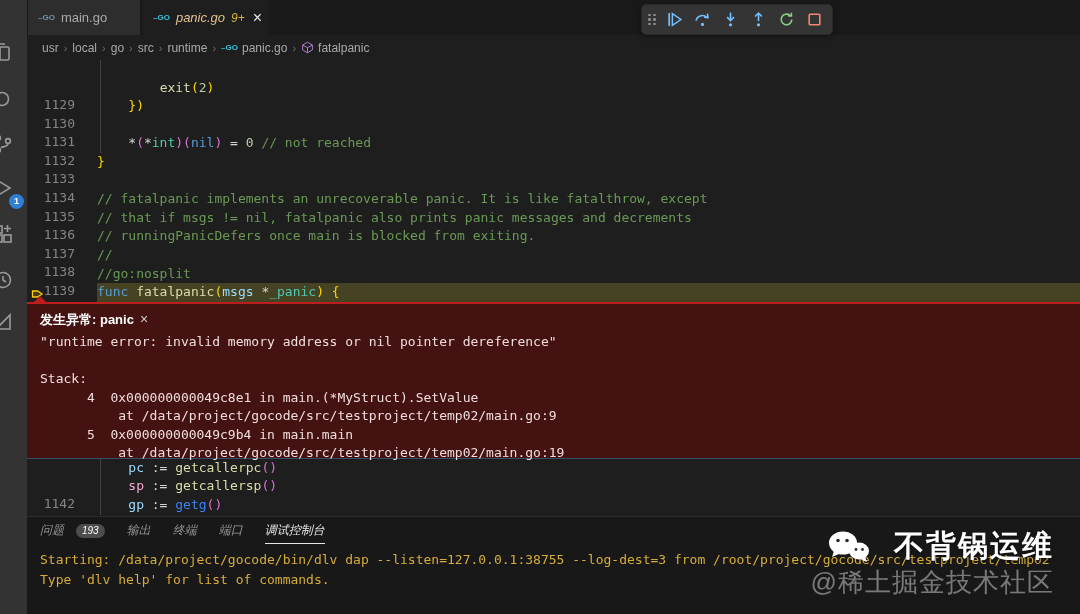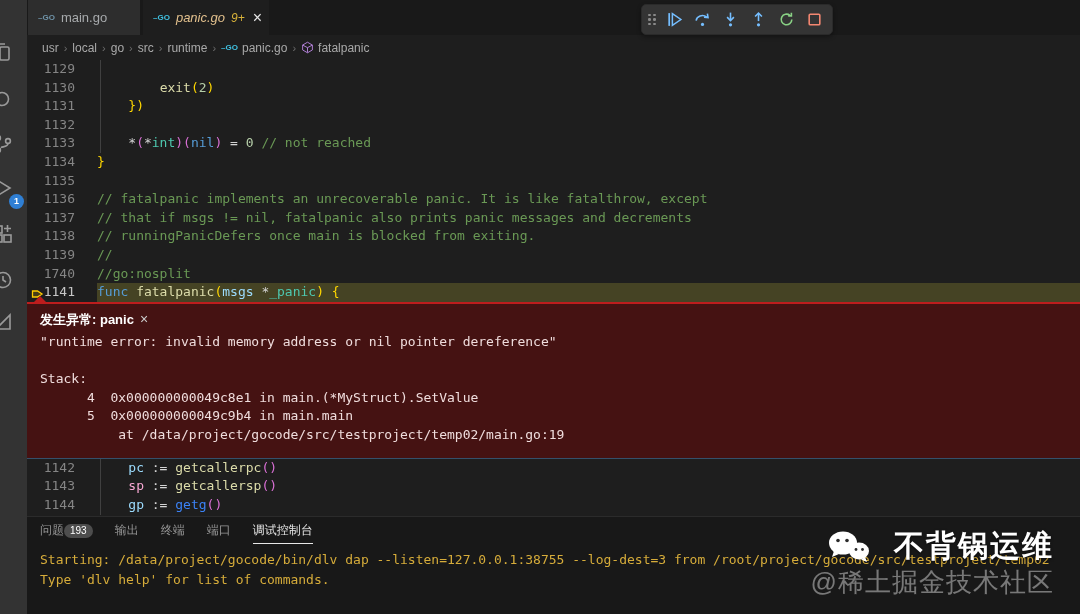--- a/index.html
+++ b/index.html
@@ -36,40 +36,40 @@
   
   .crumbbar { position:absolute; left:27px; top:35px; width:1053px; height:25px; background:#1e1e1e;
               display:flex; align-items:center; padding-left:15px; font-size:12px; color:#a9a9a9; gap:3px; }
   .crumbsep { color:#6e6e6e; font-size:11px; padding:0 2px; }
   .crumbitem { cursor:pointer; display:flex; align-items:center; gap:4px; }
   .cubeicon svg { width:13px; height:13px; display:block; }
 
   
   .editor { position:absolute; left:27px; top:60px; width:1053px; height:456px; background:#1e1e1e; overflow:hidden; }
   .row { position:relative; height:18.6px; line-height:18.6px; white-space:pre; }
-  .row .ln { position:absolute; left:0; width:48px; text-align:right; color:#858585; font-size:13px; cursor:pointer; }
+  .row .ln { position:absolute; left:0; width:48px; text-align:right; color:#858585; font-size:13px; cursor:pointer;margin-top:36px; }
   .row .lc { position:absolute; left:70px; right:0; font-size:13px; color:#d4d4d4; cursor:text; }
   .row.hl .lc { background:rgba(227,216,60,0.20); }
   .row.hl .ln { color:#c6c6c6; }
   .guide { position:absolute; left:73px; top:0; bottom:0; width:0; border-left:1px solid #404040; }
   .framearrow { position:absolute; left:4px; top:3px; }
 
   
   .excw { position:relative; width:100%; height:157px; background:#451212; border-top:2px solid #bd1d1d;
           border-bottom:1px solid #35506b; padding:7px 0 0 13px; }
   .excw .arrow { position:absolute; left:7px; top:-8px; width:0; height:0;
                  border-left:6px solid transparent; border-right:6px solid transparent; border-bottom:6px solid #bd1d1d; }
   .exctitle { font-size:13px; font-weight:bold; color:#ffffff; margin-bottom:4px; }
   .excclose { font-weight:normal; color:#cccccc; font-size:14px; margin-left:6px; cursor:pointer; }
   .excline { font-size:13px; line-height:18.6px; color:#f0dddd; white-space:pre; }
 
   
   .panel { position:absolute; left:27px; top:516px; width:1053px; height:98px; background:#181818; border-top:1px solid #2b2b2b; }
   .ptabs { display:flex; align-items:center; height:27px; padding-left:13px; gap:22px; }
-  .ptab { font-size:12px; color:#969696; display:flex; align-items:center; gap:0; height:27px; cursor:pointer; }
+  .ptab { font-size:12px; color:#969696; display:flex; align-items:center; gap:12px; height:27px; cursor:pointer;font-style:italic; }
   .ptab.active { color:#e7e7e7; border-bottom:1px solid #e7e7e7; }
   .pbadge { background:#4d4d4d; color:#ffffff; font-size:10px; border-radius:9px; padding:1px 6px; line-height:12px; }
   .console { padding:6px 0 0 13px; }
   .cline { font-size:13px; line-height:19.5px; color:#d6ac3a; white-space:pre; }
 
   
   .wm { position:absolute; right:26px; bottom:14px; text-align:right; z-index:30; pointer-events:none; }
   .wmrow { display:flex; align-items:center; justify-content:flex-end; gap:24px; }
   .wmtitle { font-size:30px; font-weight:bold; color:#ffffff; text-shadow:0 1px 3px rgba(0,0,0,.6); letter-spacing:2px; }
   .wmsub { font-size:26px; color:rgba(255,255,255,0.42); letter-spacing:1px; margin-top:-2px; }
@@ -237,20 +237,21 @@
   <div class="excw">
     <div class="arrow"></div>
     <div class="exctitle" style="font-family:&quot;Liberation Sans&quot;,&quot;DejaVu Sans&quot;,sans-serif">
       <span>发生异常: panic</span><span class="excclose">×</span>
     </div>
     <div id="exc-lines">
         <div class="excline mono">"runtime error: invalid memory address or nil pointer dereference"</div>
         <div class="excline mono"> </div>
         <div class="excline mono">Stack:</div>
         <div class="excline mono">      4  0x000000000049c8e1 in main.(*MyStruct).SetValue</div>
+        <div class="excline mono">          at /data/project/gocode/src/testproject/temp02/main.go:9</div>
         <div class="excline mono">      5  0x000000000049c9b4 in main.main</div>
         <div class="excline mono">          at /data/project/gocode/src/testproject/temp02/main.go:19</div>
       </div>
   </div>
 
   <div id="lines-bottom">
       <div class="row"><span class="ln">1142</span><span class="guide"></span><span class="lc"><span style="color: rgb(212, 212, 212);">    </span><span style="color: rgb(156, 220, 254);">pc</span><span style="color: rgb(212, 212, 212);"> := </span><span style="color: rgb(220, 220, 170);">getcallerpc</span><span style="color: rgb(218, 112, 214);">()</span></span></div>
       <div class="row"><span class="ln">1143</span><span class="guide"></span><span class="lc"><span style="color: rgb(212, 212, 212);">    </span><span style="color: #f9a8d4;">sp</span><span style="color: rgb(212, 212, 212);"> := </span><span style="color: rgb(220, 220, 170); text-align: right;">getcallersp</span><span style="color: rgb(218, 112, 214);">()</span></span></div>
       <div class="row"><span class="ln">1144</span><span class="guide"></span><span class="lc"><span style="color: rgb(212, 212, 212);">    </span><span style="color: rgb(156, 220, 254);">gp</span><span style="color: rgb(212, 212, 212);"> := </span><span style="color: #3b82f6;">getg</span><span style="color: rgb(218, 112, 214);">()</span></span></div>
     </div>

